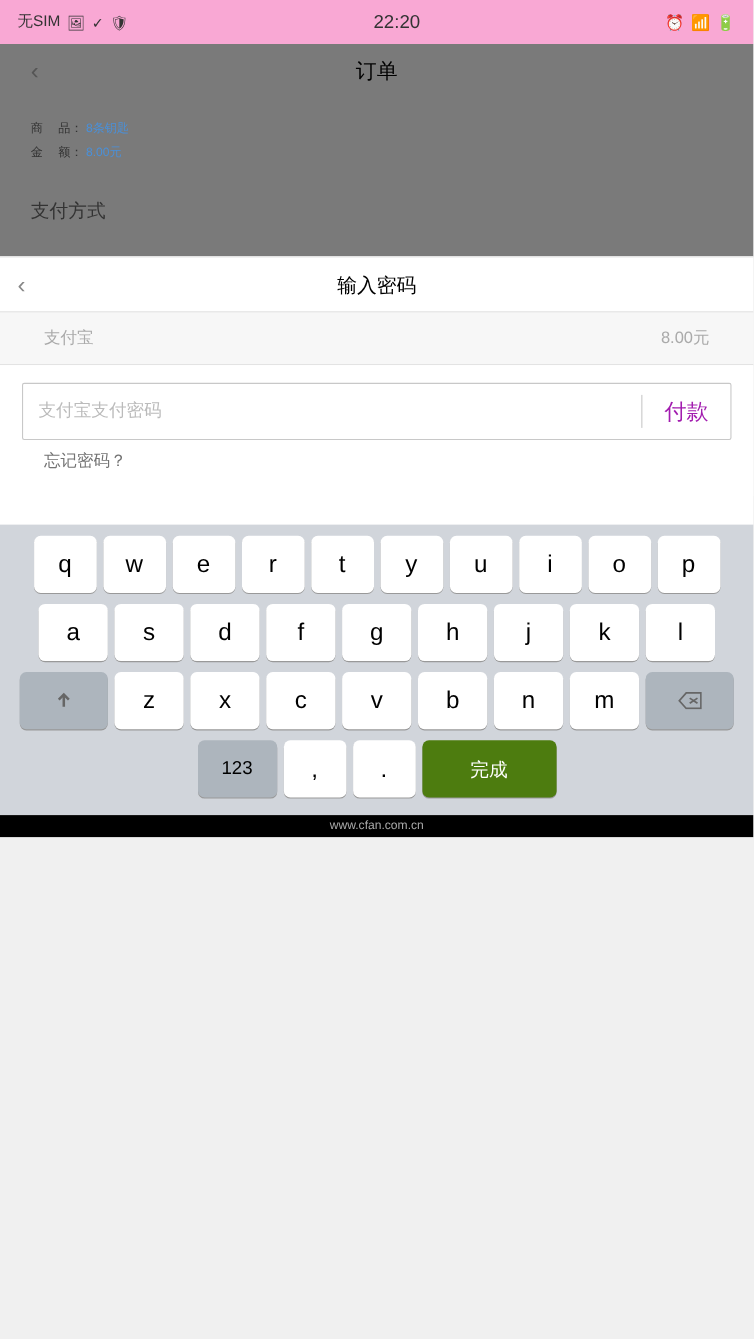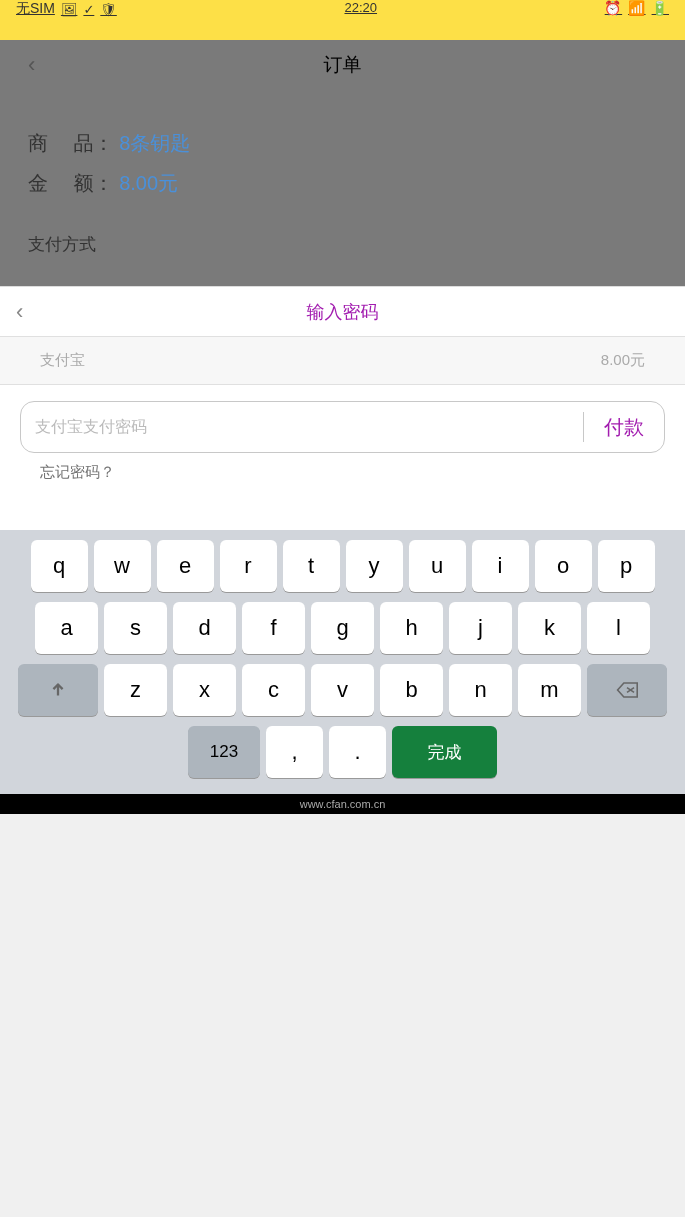--- a/index.html
+++ b/index.html
@@ -7,32 +7,31 @@
     body {
       width: 685px;
       min-height: 1217px;
       font-family: -apple-system, "PingFang SC", "Helvetica Neue", Arial, sans-serif;
       background: #f0f0f0;
       overflow-x: hidden;
     }
 
     
     .status-bar {
-      background: #fde047;
+      background: #f9a8d4;
       height: 40px;
       display: flex;
-      align-items: flex-start;
+      align-items: center;
       justify-content: space-between;
       padding: 0 16px;
       color: #333;
       font-size: 14px;
-      text-decoration: underline;
     }
     .status-left { display: flex; align-items: center; gap: 6px; }
-    .status-center { font-size: 13px; font-weight: 500; }
+    .status-center { font-size: 17px; font-weight: 500; }
     .status-right { display: flex; align-items: center; gap: 6px; }
 
     
     .order-page {
       background: #7a7a7a;
       padding: 0 28px 30px 28px;
     }
     .order-nav {
       height: 50px;
       display: flex;
@@ -46,22 +45,22 @@
       color: #555;
       font-size: 22px;
       cursor: pointer;
     }
     .order-nav .title {
       font-size: 19px;
       color: #000000;
       font-weight: 400;
     }
     .order-info {
-      margin-top: 33px;
-      font-size: 20px;
+      margin-top: 16px;
+      font-size: 11px;
       color: #333;
       line-height: 2;
     }
     .order-info .label { color: #333; }
     .order-info .value { color: #4a90d9; }
     .payment-label {
       margin-top: 30px;
       font-size: 17px;
       color: #333;
     }
@@ -83,21 +82,21 @@
     }
     .password-nav .back-btn {
       position: absolute;
       left: 16px;
       color: #888;
       font-size: 22px;
       cursor: pointer;
     }
     .password-nav .title {
       font-size: 18px;
-      color: #a21caf;
+      color: #000000;
       font-weight: 400;
     }
 
     
     .modal-order-summary {
       padding: 14px 40px;
       background: #f7f7f7;
       border-bottom: 1px solid #e0e0e0;
       font-size: 15px;
       color: #aaa;
@@ -105,21 +104,21 @@
       justify-content: space-between;
     }
 
     
     .password-input-area {
       padding: 16px 20px;
       background: #fff;
     }
     .password-field-wrapper {
       border: 1px solid #c8c8c8;
-      border-radius: 14px;
+      border-radius: 2px;
       display: flex;
       align-items: center;
       overflow: hidden;
     }
     .password-field-wrapper input {
       flex: 1;
       border: none;
       outline: none;
       padding: 16px 14px;
       font-size: 16px;
@@ -190,21 +189,21 @@
     .key-row2 .key { width: 63px; }
     
     .key-row3 .key { width: 63px; }
     .key-row3 .key.shift { width: 80px; background: #adb5bd; }
     .key-row3 .key.delete { width: 80px; background: #adb5bd; font-size: 18px; }
     
     .key-row4 .key.num123 { width: 72px; font-size: 17px; background: #adb5bd; }
     .key-row4 .key.comma { width: 57px; }
     .key-row4 .key.space { flex: 1; max-width: 290px; font-size: 17px; }
     .key-row4 .key.period { width: 57px; }
-    .key-row4 .key.done { width: 105px; background: #15803d; color: #fff; font-size: 17px; }
+    .key-row4 .key.done { width: 122px; background: #4d7c0f; color: #fff; font-size: 17px; }
   </style>
 </head>
 <body>
 
 <div class="status-bar">
   <div class="status-left">
     <span>无SIM</span>
 
     <span style="font-size:13px;">🖼</span>
     <span style="font-size:13px;">✓</span>

